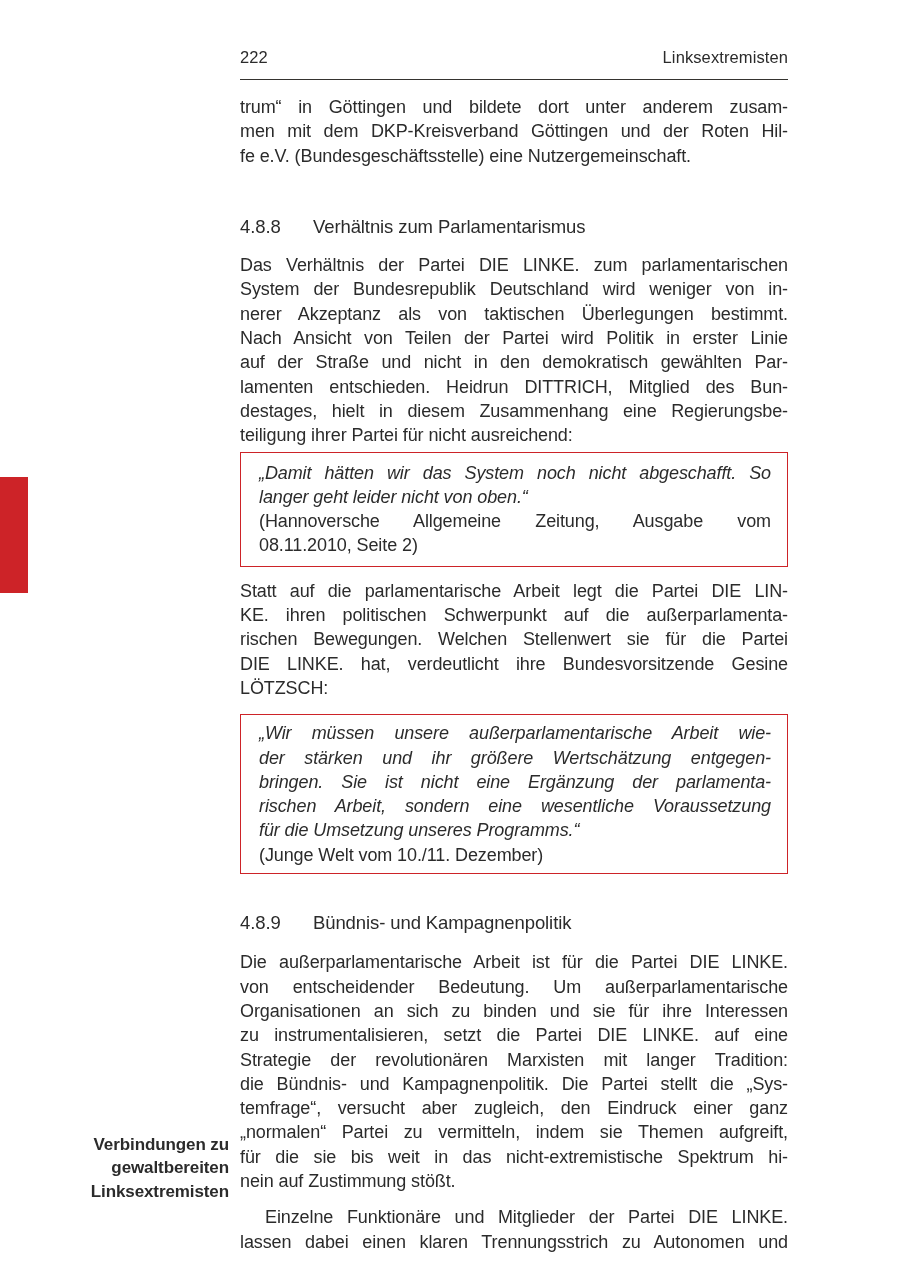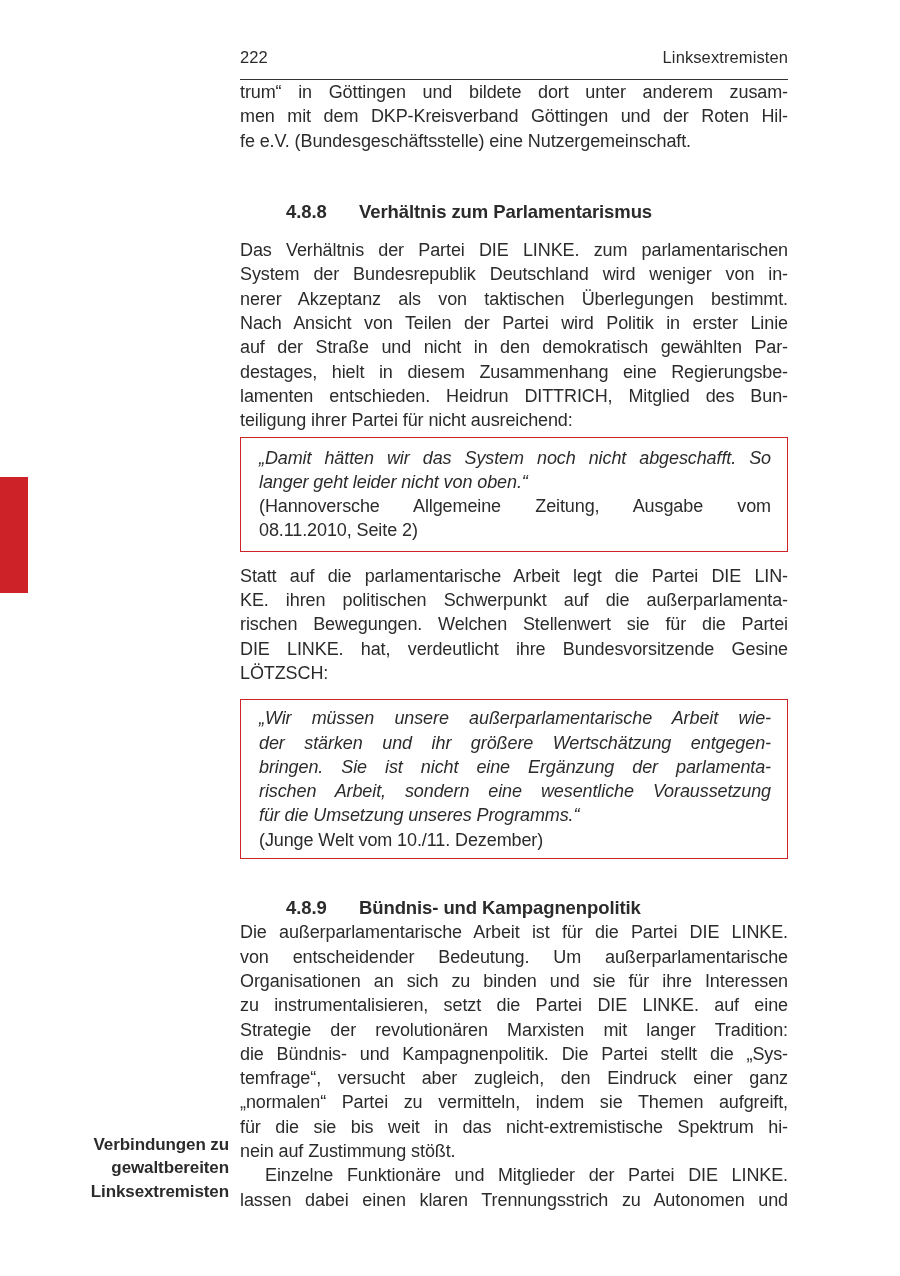--- a/index.html
+++ b/index.html
@@ -61,33 +61,32 @@
 
   .tl {
     font-size: 18px;
     line-height: 24.3px;
     letter-spacing: -0.1px;
     white-space: normal;
   }
   .tl.j { text-align: justify; text-align-last: justify; }
 
   .para { margin: 0; }
-  .p1 { }
+  .p1 { margin-top: 15px; }
   .p2 { margin-top: 14px; }
   .p3 { margin-top: 12px; }
-  .p4 { }
-  .p5 { margin-top: 0; }
+  .p4 { margin-top: 15px; }
+  .p5 { margin-top: 12px; }
 
   .sec {
     display: flex;
-    font-weight: 700;
+    font-weight: 400;
     font-size: 18.5px;
     line-height: 24.3px;
     letter-spacing: -0.1px;
-    margin-left: 46px;
   }
   .sec .sec-num { width: 73px; flex: 0 0 73px; }
   .sec-488 { margin-top: 47px; }
   .sec-489 { margin-top: 37px; align-items: center; }
 
   .quote-box {
     border: 1.6px solid var(--accent);
     padding: 8px 16px 8px 18px;
   }
   .qb1 { margin-top: 4px; }
@@ -125,22 +124,22 @@
       <span class="sec-num">4.8.8</span>
       <span class="sec-title">Verhältnis zum Parlamentarismus</span>
     </div>
 
     <div class="para p2">
         <div class="tl j">Das Verhältnis der Partei DIE LINKE. zum parlamentarischen</div>
         <div class="tl j">System der Bundesrepublik Deutschland wird weniger von in-</div>
         <div class="tl j">nerer Akzeptanz als von taktischen Überlegungen bestimmt.</div>
         <div class="tl j">Nach Ansicht von Teilen der Partei wird Politik in erster Linie</div>
         <div class="tl j">auf der Straße und nicht in den demokratisch gewählten Par-</div>
+        <div class="tl j">lamenten entschieden. Heidrun DITTRICH, Mitglied des Bun-</div>
         <div class="tl j">destages, hielt in diesem Zusammenhang eine Regierungsbe-</div>
-        <div class="tl j">lamenten entschieden. Heidrun DITTRICH, Mitglied des Bun-</div>
         <div class="tl">teiligung ihrer Partei für nicht ausreichend:</div>
       </div>
 
     <div class="quote-box qb1">
       <div class="quote-lines">
           <div class="tl j">„Damit hätten wir das System noch nicht abgeschafft. So</div>
           <div class="tl">langer geht leider nicht von oben.“</div>
         </div>
       <div class="citation-lines">
           <div class="tl j">(Hannoversche Allgemeine Zeitung, Ausgabe vom</div>

